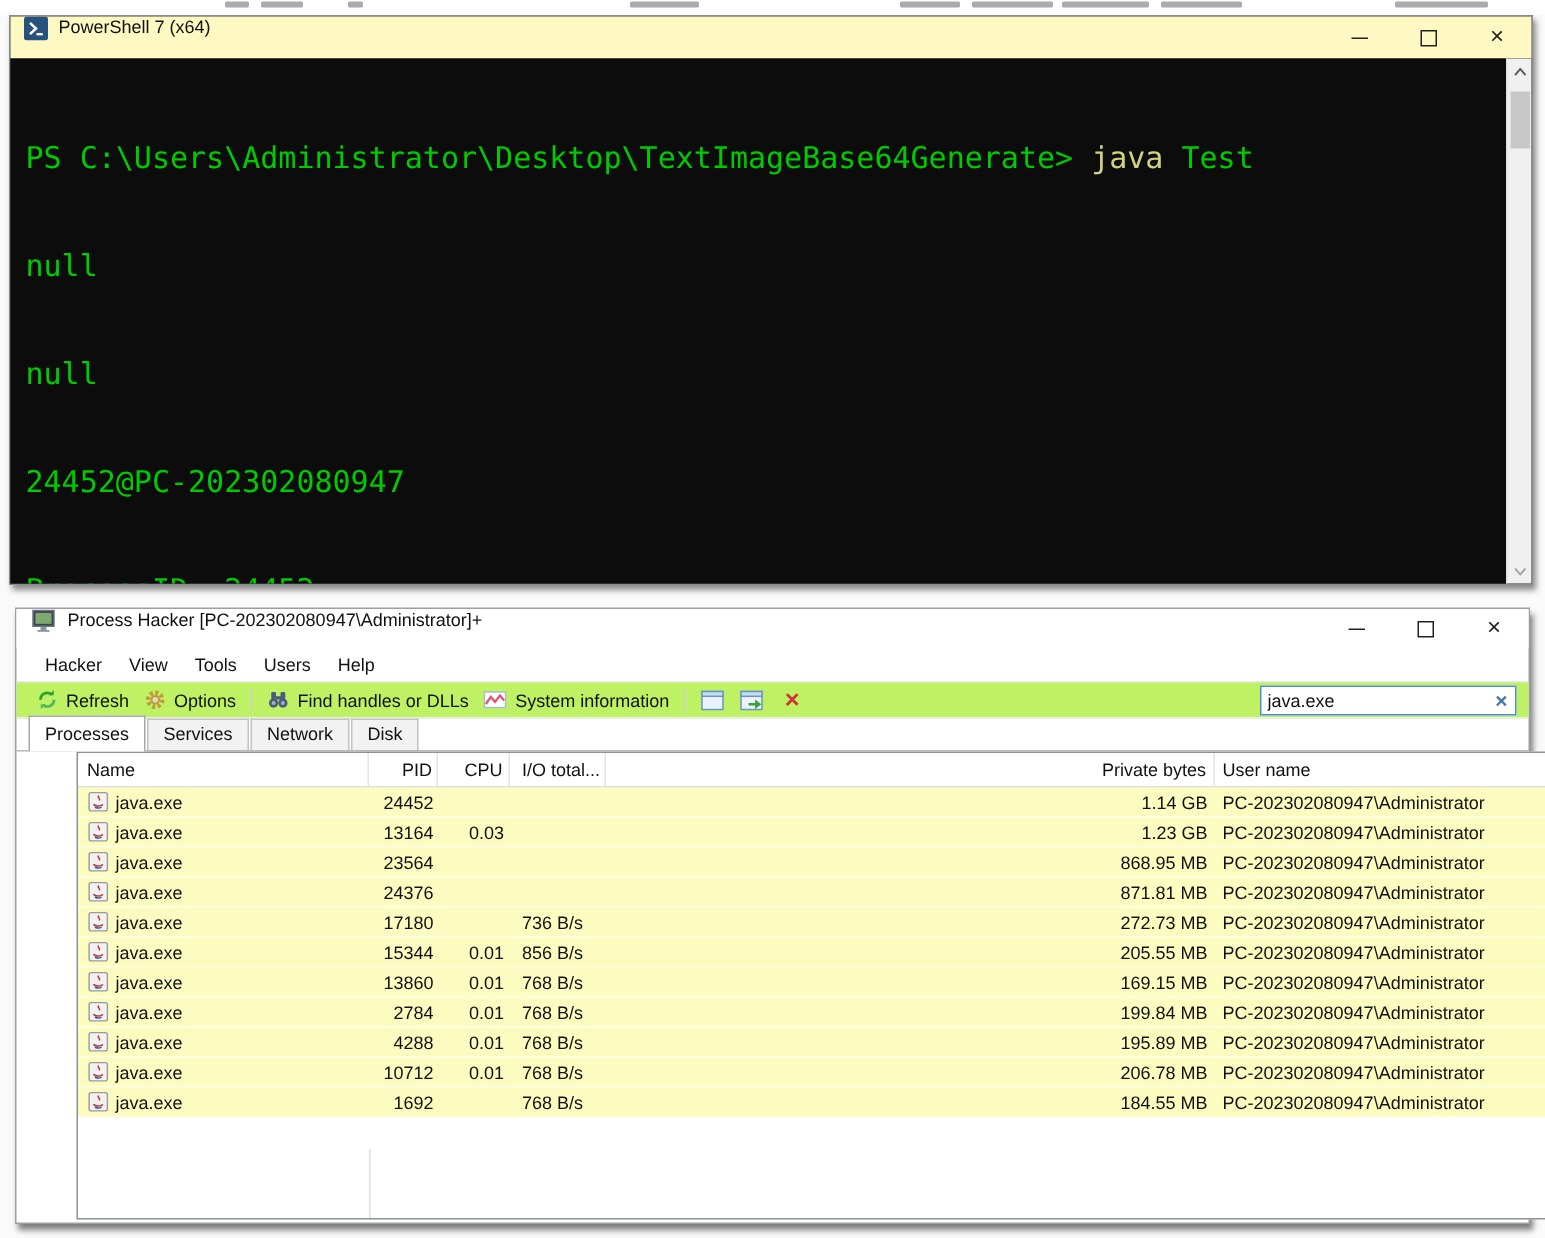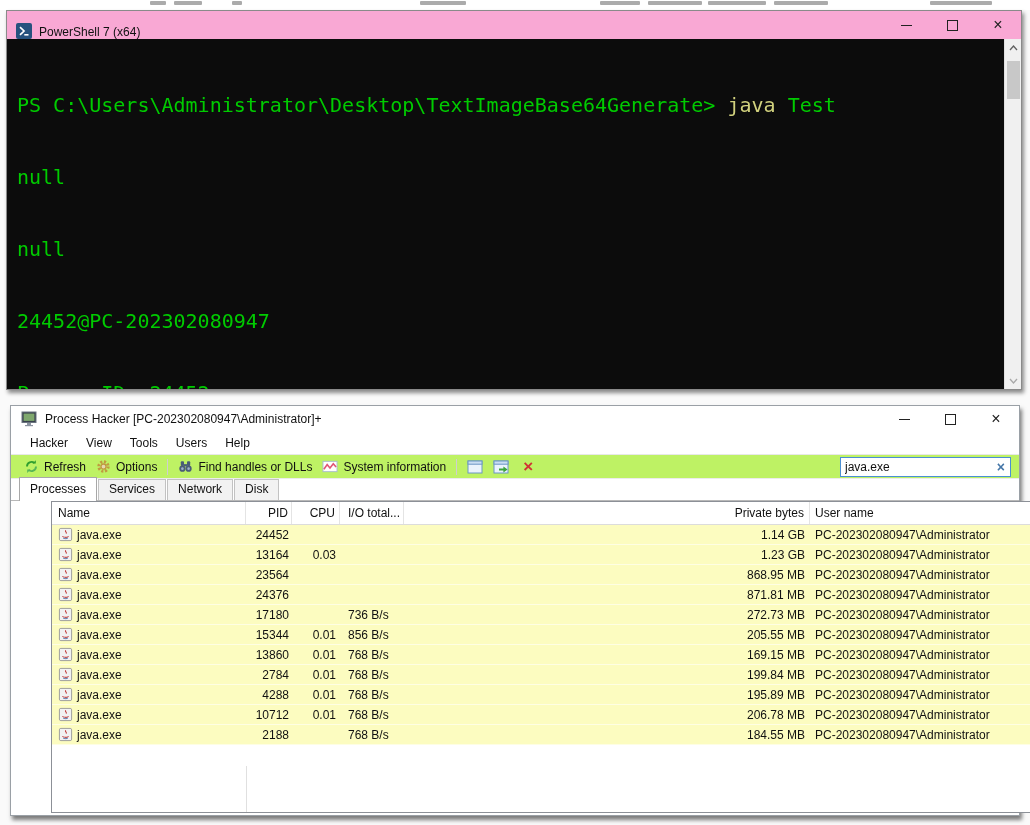--- a/index.html
+++ b/index.html
@@ -13,22 +13,22 @@
   .sliver{position:absolute;top:0;left:0;width:1030px;height:10px;background:#ffffff;}
   .frag{position:absolute;top:1px;height:4px;background:#8f8f8f;opacity:.75;border-radius:1px;}
 
   
   .ps-window{
     position:absolute;left:6px;top:10px;width:1016px;height:380px;
     background:#0c0c0c;border:1px solid #8a8a8a;box-sizing:border-box;
     box-shadow:2px 3px 4px rgba(0,0,0,.45);
   }
   .ps-titlebar{
-    position:absolute;left:0;top:0;right:0;height:28px;background:#f9a8d4;
-    display:flex;align-items:flex-end;
+    position:absolute;left:0;top:0;right:0;height:28px;background:#fef9c3;
+    display:flex;align-items:flex-start;
   }
   .ps-titlebar .app-icon{width:16px;height:16px;margin-left:9px;display:inline-flex;}
   .ps-title{font-size:12px;color:#111;margin-left:7px;}
   .win-controls{position:absolute;right:0;top:0;height:28px;display:flex;}
   .win-btn{width:46px;height:28px;display:flex;align-items:center;justify-content:center;cursor:default;}
   .glyph-min{width:11px;height:0;border-top:1px solid #222;}
   .glyph-max{width:9px;height:9px;border:1px solid #222;}
   .glyph-close{font-size:16px;color:#222;line-height:1;}
   .terminal{
     position:absolute;left:0;top:28px;right:0;bottom:0;background:var(--term-bg,#0c0c0c);
@@ -44,21 +44,21 @@
   .sb-arrow{position:absolute;left:0;width:17px;height:17px;display:flex;align-items:center;justify-content:center;}
   .sb-up{top:0;} .sb-down{bottom:0;}
   .sb-thumb{position:absolute;left:2px;top:22px;width:13px;height:38px;background:#c8c8c8;}
 
   
   .ph-window{
     position:absolute;left:10px;top:405px;width:1010px;height:411px;
     background:#ffffff;border:1px solid #9aa0a6;box-sizing:border-box;
     box-shadow:2px 4px 4px rgba(0,0,0,.5);
   }
-  .ph-titlebar{position:absolute;left:0;top:0;right:0;height:26px;background:#fff;display:flex;align-items:center;}
+  .ph-titlebar{position:absolute;left:0;top:0;right:0;height:26px;background:#fff;display:flex;align-items:flex-start;}
   .ph-titlebar .app-icon{width:16px;height:16px;margin-left:10px;display:inline-flex;}
   .ph-title{font-size:12px;color:#111;margin-left:8px;}
   .ph-controls{position:absolute;right:0;top:0;height:26px;display:flex;}
   .ph-controls .win-btn{height:26px;}
   .ph-menubar{position:absolute;left:0;top:26px;right:0;height:22px;display:flex;align-items:center;padding-left:10px;}
   .menu-item{font-size:12px;color:#111;padding:2px 9px;cursor:default;}
   .ph-toolbar{
     position:absolute;left:0;top:48px;right:0;height:25px;border-top:1px solid #e8e8e8;
     border-bottom:1px solid #ececec;display:flex;align-items:center;padding-left:8px;background:#bef264;box-sizing:border-box;
   }
@@ -464,21 +464,21 @@
             <span class="jicon">
               <svg width="15" height="15" viewBox="0 0 16 16">
                 <rect x="1.5" y="1.5" width="13" height="13" rx="1.5" fill="#f2f2f2" stroke="#9a9a9a"></rect>
                 <path d="M8.4 3.6c-1.6 1.2 1.6 2 .2 3.4" stroke="#c03a3a" stroke-width="1.1" fill="none"></path>
                 <path d="M4.8 9.6c.4 1.8 5.6 2 6.4.2" stroke="#c03a3a" stroke-width="1.1" fill="none"></path>
                 <path d="M5.6 11.9c1.6.7 3.6.7 4.8 0" stroke="#3a5fa0" stroke-width="1" fill="none"></path>
               </svg>
             </span>
             <span>java.exe</span>
           </span>
-          <span class="cell c-pid">2188</span>
+          <span class="cell c-pid">1692</span>
           <span class="cell c-cpu"></span>
           <span class="cell c-io">768 B/s</span>
           <span class="cell c-priv">184.55 MB</span>
           <span class="cell c-user">PC-202302080947\Administrator</span>
         </div>
       </div>
     <div class="ph-empty">
       <div class="ph-vline"></div>
     </div>
   </div>

